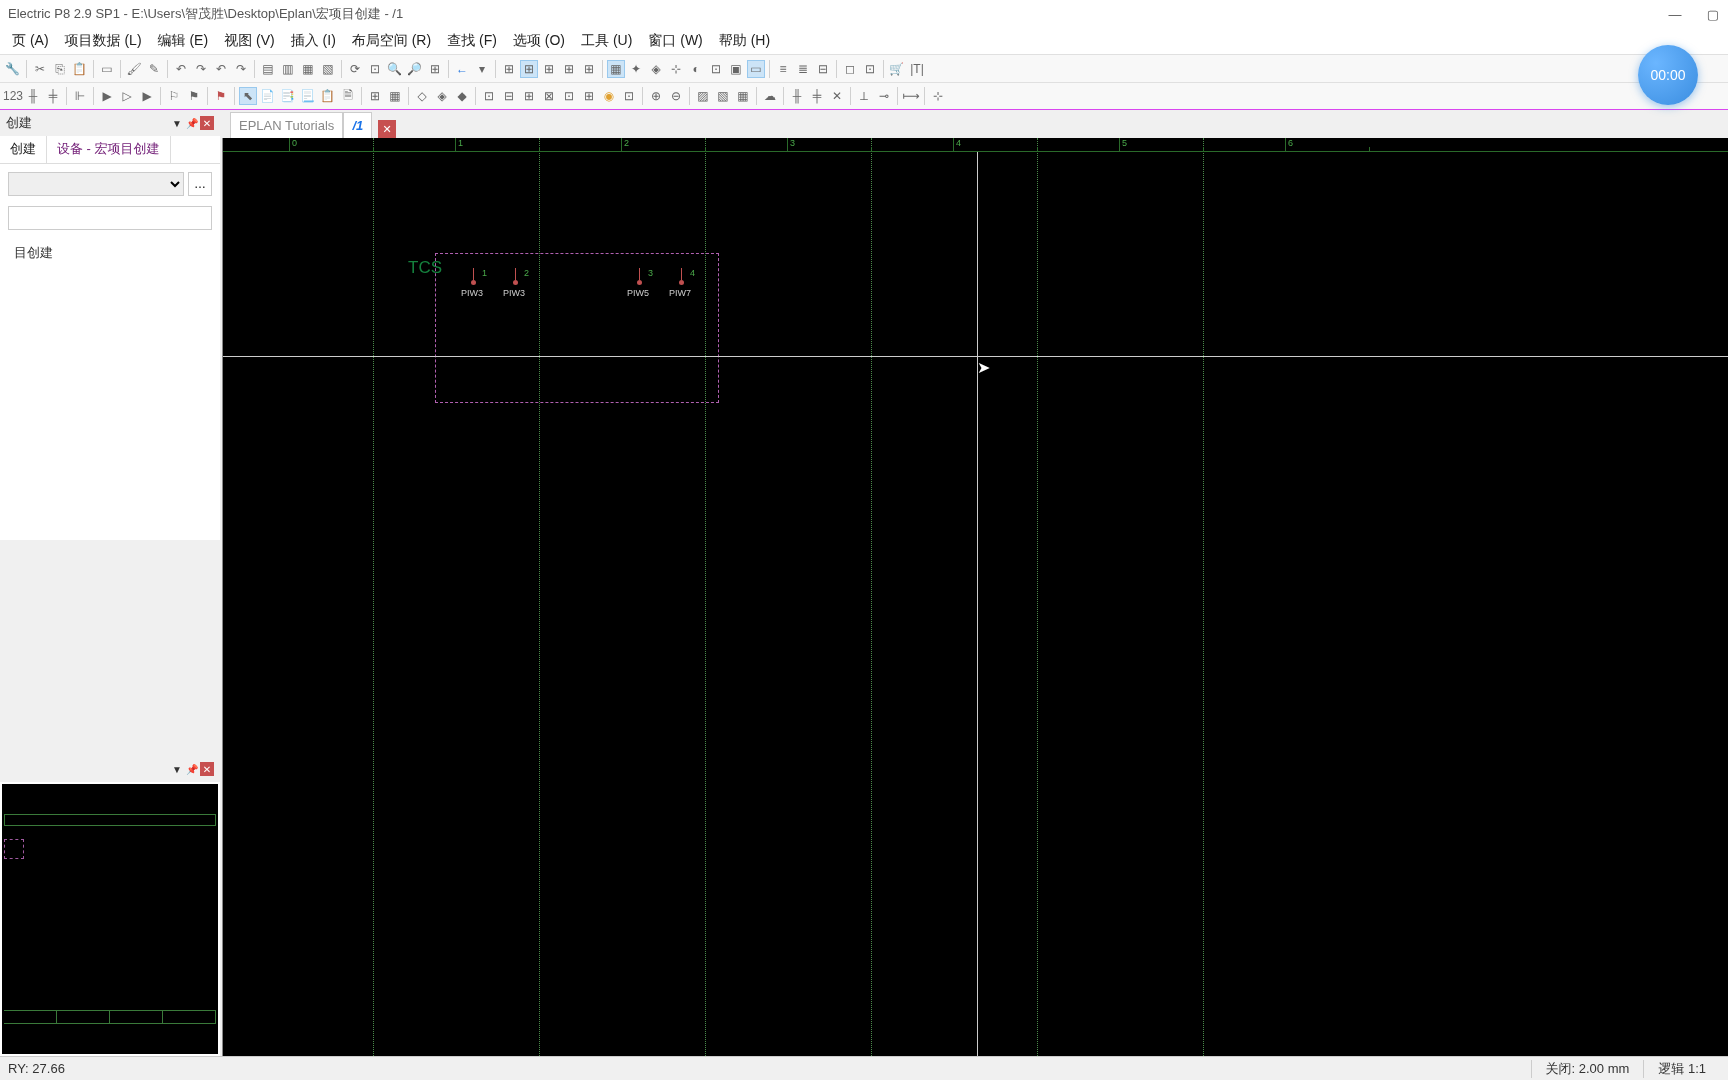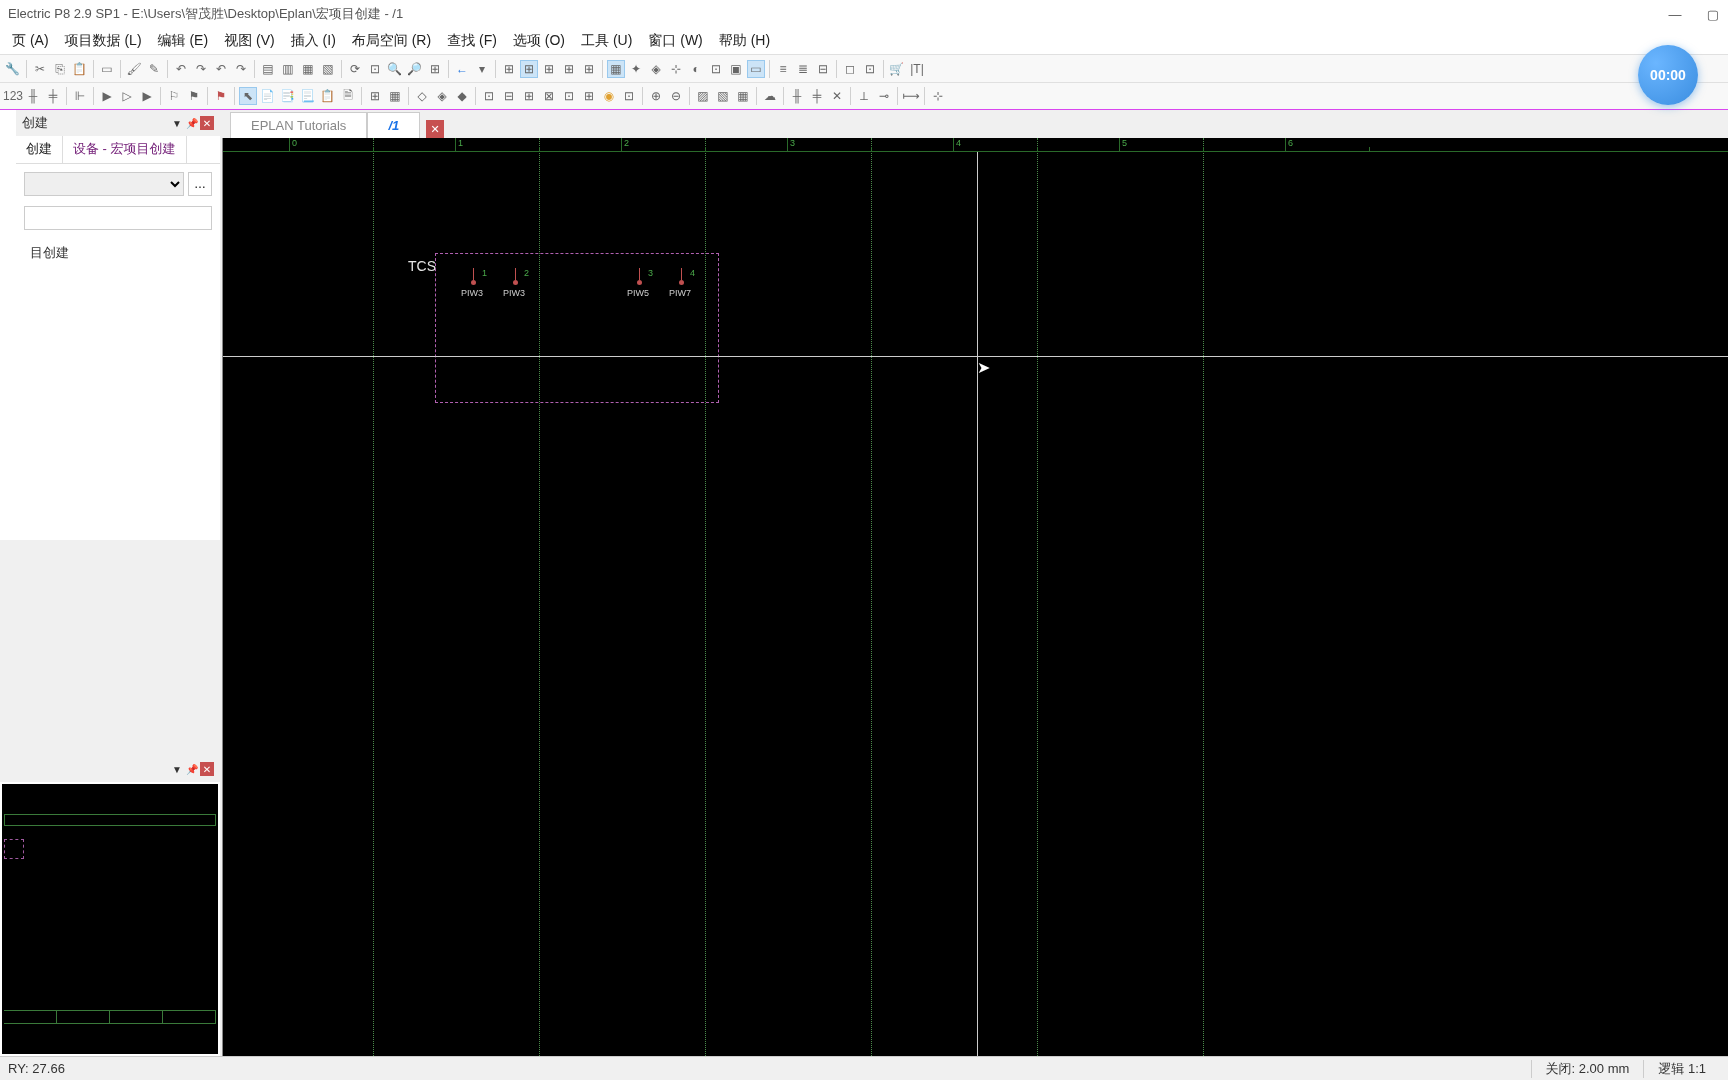--- a/index.html
+++ b/index.html
@@ -15,24 +15,24 @@
 .menu-bar { height: 26px; background: #fff; display: flex; align-items: center; padding: 0 4px; font-size: 14px; color: #222; }
 .menu-item { padding: 2px 8px; cursor: pointer; }
 
 
 .toolbar { height: 28px; background: #f8f8f8; border-top: 1px solid #e0e0e0; display: flex; align-items: center; padding: 0 4px; gap: 2px; }
 .tb-btn { width: 18px; height: 18px; display: flex; align-items: center; justify-content: center; font-size: 12px; color: #666; border: 1px solid transparent; cursor: pointer; }
 .tb-btn.active { background: #cce4f7; border: 1px solid #99c9ee; }
 .tb-sep { width: 1px; height: 18px; background: #d0d0d0; margin: 0 2px; }
 
 
-.timer-badge { position: absolute; right: 30px; top: 45px; width: 60px; height: 60px; border-radius: 50%; background: radial-gradient(circle at 30% 30%, #6bb6ff, #3a8de0); display: flex; align-items: center; justify-content: center; color: #fff; font-size: 14px; font-weight: bold; box-shadow: 0 2px 8px rgba(58,141,224,0.5); z-index: 100; }
-
-
-.left-panel { position: absolute; left: 0; top: 110px; width: 220px; bottom: 24px; background: #fff; display: flex; flex-direction: column; padding-left: 16px; }
+.timer-badge { position: absolute; right: 30px; top: 45px; width: 60px; height: 60px; border-radius: 50%; background: radial-gradient(circle at 30% 30%, #6bb6ff, #3a8de0); display: flex; align-items: center; justify-content: center; color: #fff; font-size: 14px; font-weight: normal; box-shadow: 0 2px 8px rgba(58,141,224,0.5); z-index: 100; }
+
+
+.left-panel { position: absolute; left: 0; top: 110px; width: 220px; bottom: 24px; background: #fff; display: flex; flex-direction: column; }
 .panel-header { height: 26px; background: #f0f0f0; display: flex; align-items: center; padding: 0 6px; font-size: 13px; color: #333; }
 .panel-header .hdr-spacer { flex: 1; }
 .panel-ctrl { width: 14px; height: 14px; margin-left: 2px; display: flex; align-items: center; justify-content: center; font-size: 10px; cursor: pointer; }
 .panel-close { background: #c75050; color color:#fff; width:14px; height:14px; display:flex; align-items:center; justify-content:center; color:#fff; font-size:10px; }
 .panel-tabs { height: 28px; display: flex; border-bottom: 1px solid #ddd; }
 .panel-tab { padding: 4px 10px; font-size: 13px; color: #701a75; border-right: 1px solid #ddd; cursor: pointer; }
 .panel-tab.active { color: #222; background: #fff; }
 .panel-body { flex: 0 0 auto; padding: 8px; }
 .combo { display: flex; align-items: center; gap: 4px; margin-bottom: 10px; }
 .combo select { flex: 1; height: 24px; border: 1px solid #ccc; }
@@ -44,21 +44,21 @@
 .preview-panel { position: absolute; left: 0; width: 220px; bottom: 24px; height: 300px; background: #fff; display: flex; flex-direction: column; }
 .preview-canvas { flex: 1; background: #000; position: relative; margin: 2px; }
 .pv-frame { position: absolute; left: 2px; right: 2px; top: 30px; height: 12px; border: 1px solid #3a7a3a; }
 .pv-comp { position: absolute; left: 2px; top: 55px; width: 20px; height: 20px; border: 1px dashed #a05aa0; }
 .pv-bot { position: absolute; left: 2px; right: 2px; bottom: 30px; height: 14px; border-top: 1px solid #3a7a3a; border-bottom: 1px solid #3a7a3a; display:flex; }
 .pv-bot div{ flex:1; border-right:1px solid #3a7a3a; }
 
 
 .draw-area { position: absolute; left: 222px; top: 110px; right: 0; bottom: 24px; background: #f0f0f0; display: flex; flex-direction: column; }
 .doc-tabs { height: 28px; display: flex; align-items: flex-end; padding-left: 8px; gap: 0; }
-.doc-tab { height: 26px; padding: 0 20px; background: #fff; border: 1px solid #ccc; border-bottom: none; display: flex; align-items: center; font-size: 13px; color: #888; cursor: pointer; }
+.doc-tab { height: 26px; padding: 0 8px; background: #fff; border: 1px solid #ccc; border-bottom: none; display: flex; align-items: center; font-size: 13px; color: #888; cursor: pointer; }
 .doc-tab.active { color: #1a73e8; font-weight: 500; }
 .doc-tab.page { color: #1a73e8; font-weight: bold; font-style: italic; }
 .doc-tab-close { width: 18px; height: 18px; background: #c75050; color: #fff; display: flex; align-items: center; justify-content: center; font-size: 11px; margin-left: 6px; cursor: pointer; }
 .canvas-wrap { flex: 1; background: #000; position: relative; overflow: hidden; border-left: 1px solid #888; }
 
 
 .ruler-top { position: absolute; top: 0; left: 0; right: 0; height: 14px; border-bottom: 1px solid #2a6a2a; z-index: 5; }
 .ruler-tick { position: absolute; top: 0; height: 14px; border-left: 1px solid #2a6a2a; color: #4aaa4a; font-size: 9px; padding-left: 2px; }
 .ruler-sub { position:absolute; top:9px; height:5px; border-left:1px solid #2a6a2a; }
 
@@ -68,21 +68,21 @@
   background-size: 10px 10px; }
 .major-line-v { position:absolute; top:0; bottom:0; width:0; border-left:1px dotted #4a8a4a; }
 
 
 .crosshair-v { position: absolute; top: 14px; bottom: 0; width: 1px; background: #ccc; z-index: 8; }
 .crosshair-h { position: absolute; left: 0; right: 0; height: 1px; background: #ccc; z-index: 8; }
 .cursor-arrow { position: absolute; z-index: 9; color: #fff; font-size: 16px; }
 
 
 .comp-box { position: absolute; border: 1px dashed #b060b0; }
-.comp-label { color: #e5e5e5; font-size: 14px; position: absolute; }
+.comp-label { color: #15803d; font-size: 17px; position: absolute; }
 .comp-pin { position: absolute; width: 12px; text-align: center; }
 .pin-wire { width: 1px; height: 12px; background: #c05050; margin: 0 auto; }
 .pin-dot { width: 5px; height: 5px; border-radius: 50%; background: #c05050; margin: 0 auto; }
 .pin-num { color: #4aaa4a; font-size: 9px; position: absolute; top: 0; right: -8px; }
 .pin-name { color: #ccc; font-size: 9px; position: absolute; top: 20px; left: -6px; white-space: nowrap; }
 
 
 .status-bar { position: absolute; left: 0; right: 0; bottom: 0; height: 24px; background: #f0f0f0; border-top: 1px solid #ccc; display: flex; align-items: center; font-size: 13px; color: #333; padding: 0 8px; }
 .status-bar .sb-spacer { flex: 1; }
 .sb-cell { padding: 0 14px; border-left: 1px solid #ccc; }

